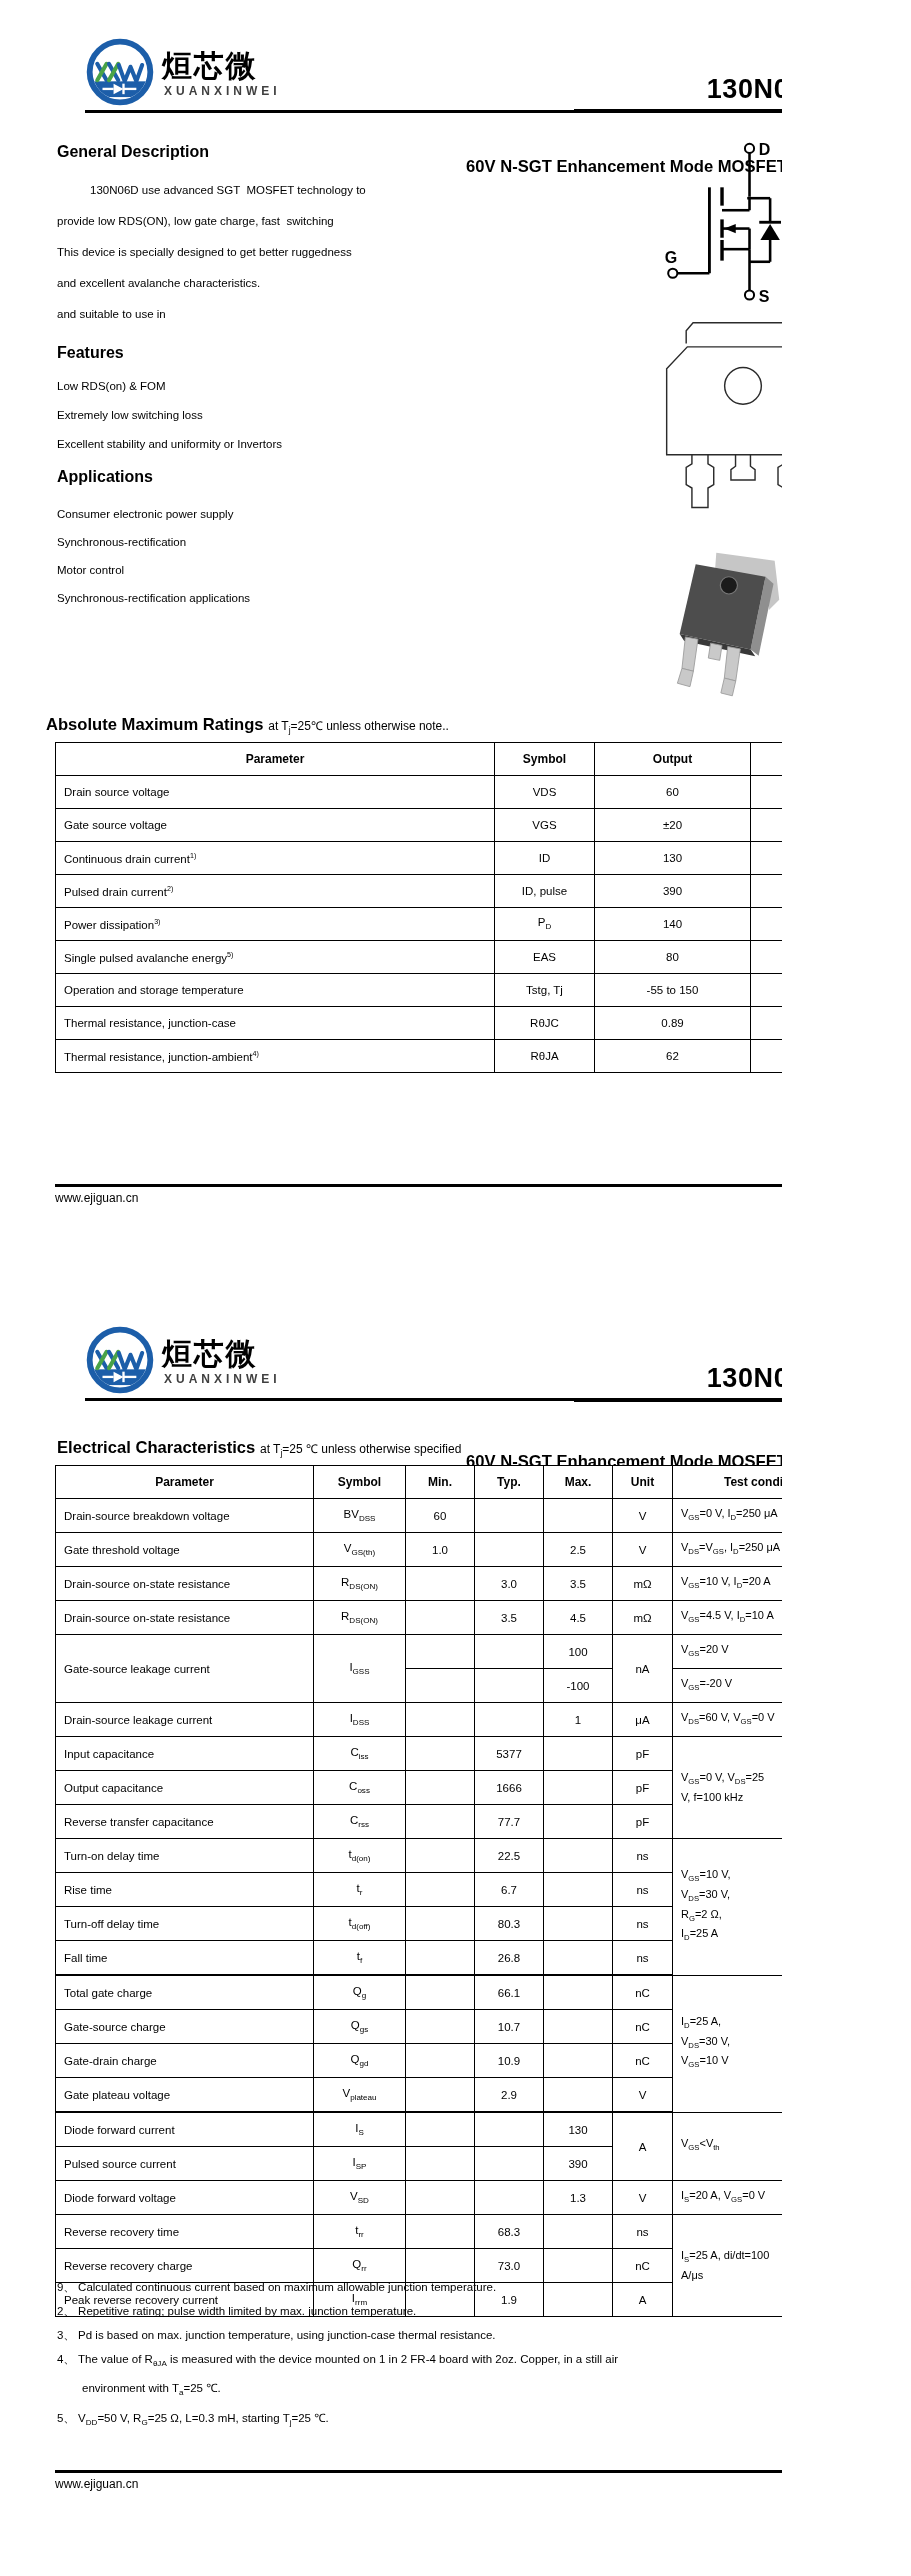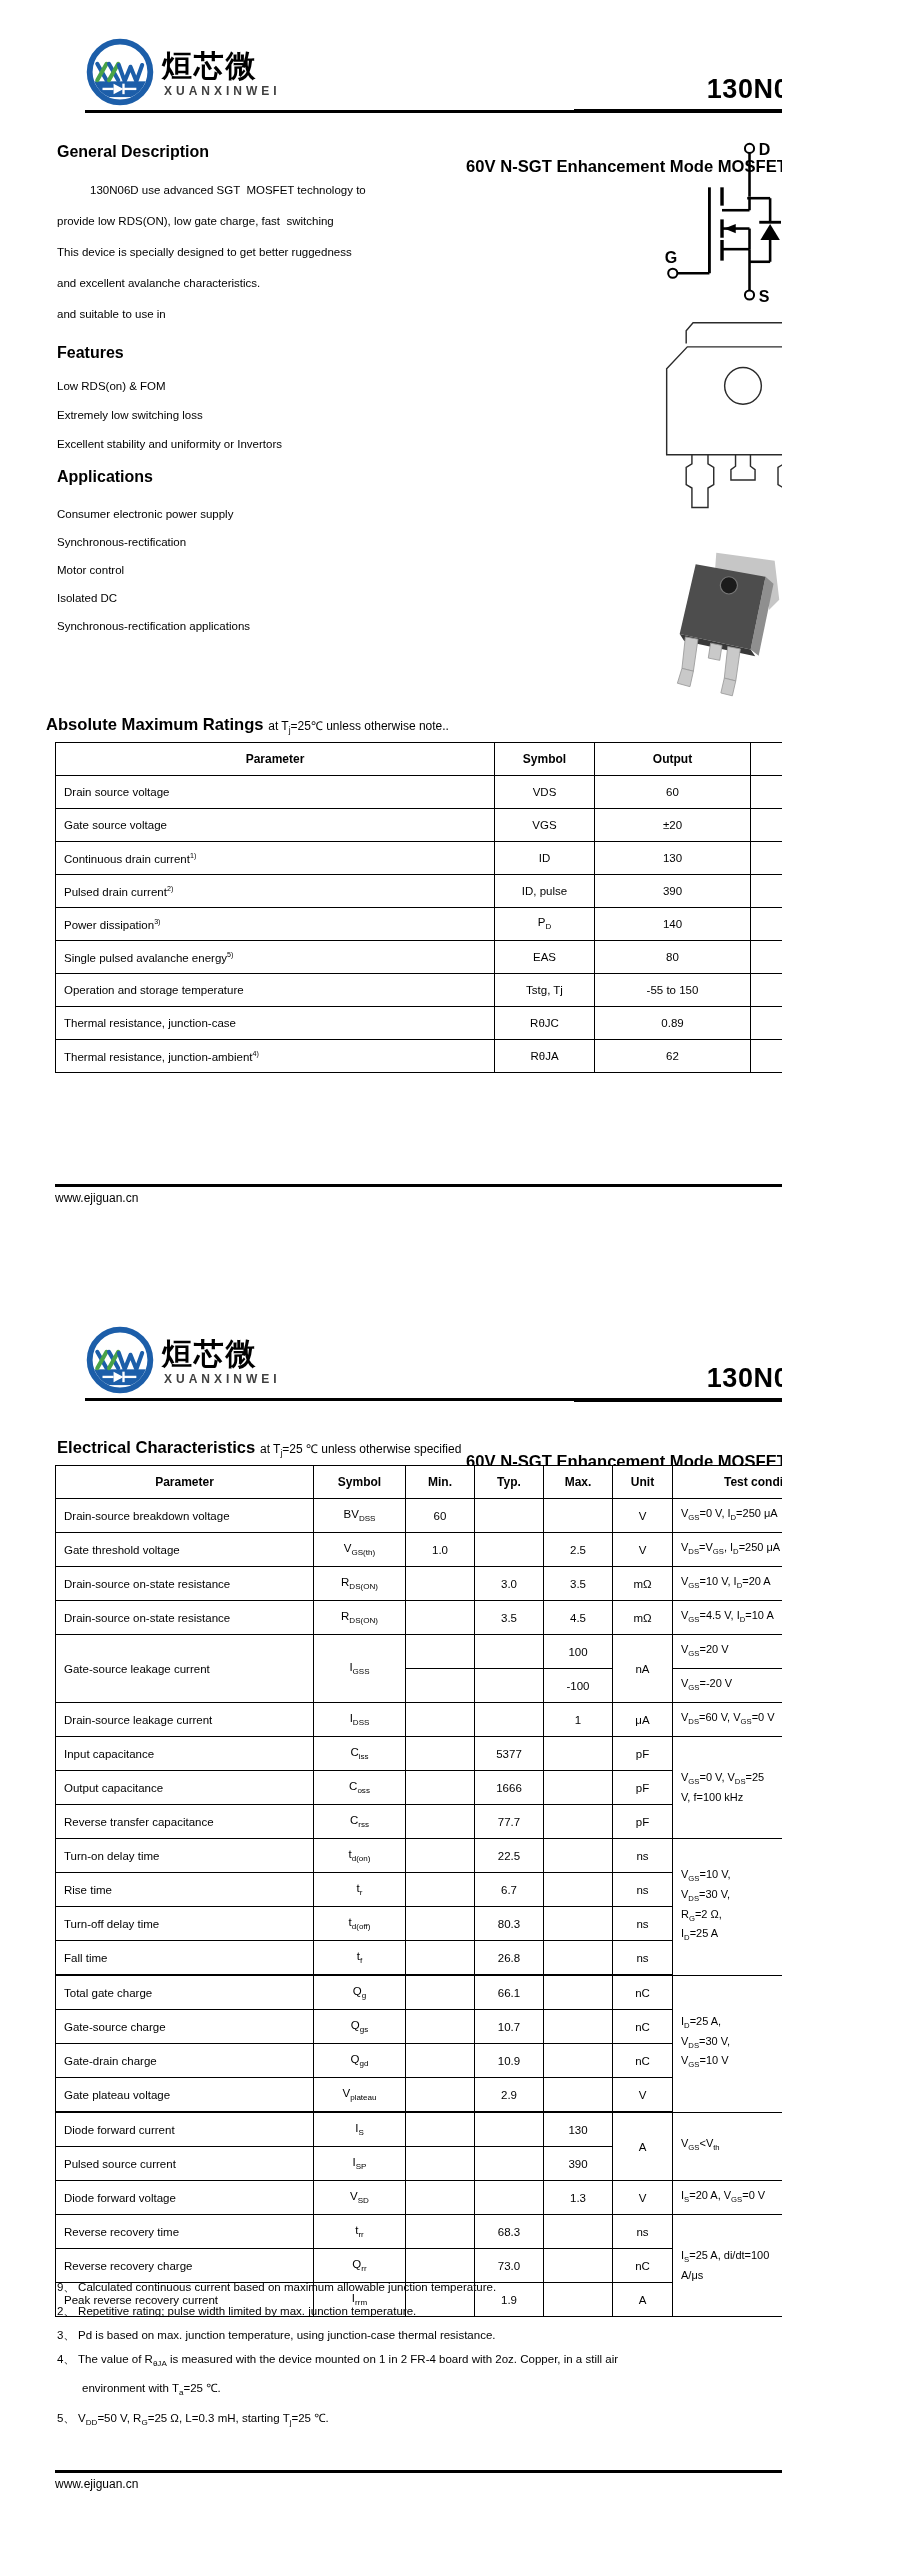--- a/index.html
+++ b/index.html
@@ -89,21 +89,20 @@
     <div class="feat-line">Low RDS(on) &amp; FOM</div>
     <div class="feat-line">Extremely low switching loss</div>
     <div class="feat-line">Excellent stability and uniformity or Invertors</div>
   </div>
 
   <div class="abs" style="left:57px;top:468px;width:402px">
     <div class="sec-h" style="margin-bottom:14px">Applications</div>
     <div class="app-line">Consumer electronic power supply</div>
     <div class="app-line">Synchronous-rectification</div>
     <div class="app-line">Motor control</div>
-    <div class="app-line">Isolated DC</div>
     <div class="app-line">Synchronous-rectification applications</div>
   </div>
 
   <svg class="abs" style="left:651px;top:138px" width="189" height="192" viewBox="0 0 330 335">
     <g stroke="#000" stroke-width="4.5" fill="none">
       <path d="M172,26 V102"></path>
       <path d="M172,126 H124"></path>
       <path d="M172,102 V126"></path>
       <path d="M172,194 V266"></path>
       <path d="M172,158 H124"></path>

